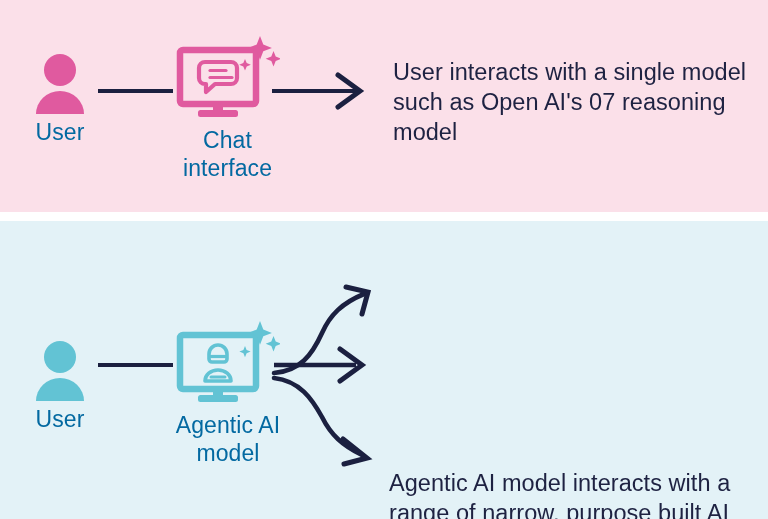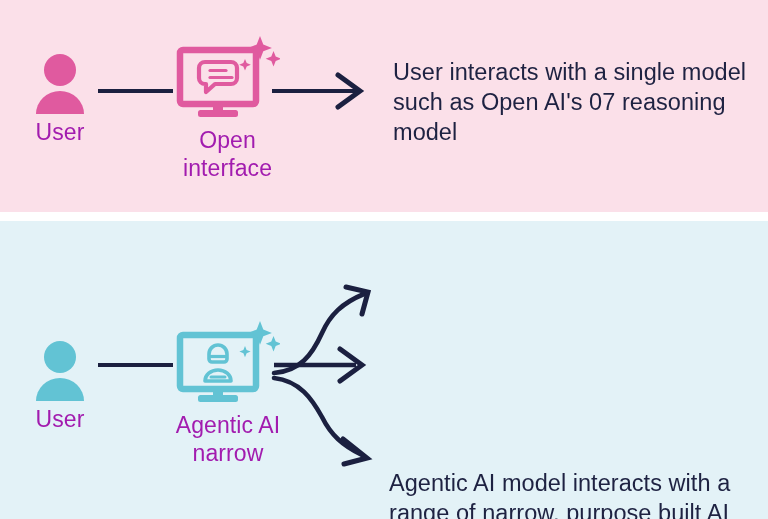--- a/index.html
+++ b/index.html
@@ -49,21 +49,21 @@
   }
   .actor-icon {
     display: block;
     margin: 0 auto;
   }
   .actor-label {
     display: block;
     margin-top: 4px;
     font-size: 23px;
     line-height: 28px;
-    color: #a21caf;
+    color: #0369a1;
     letter-spacing: 0.1px;
     white-space: pre-line;
   }
 
   
   .body-copy {
     position: absolute;
     color: #1e2242;
     letter-spacing: 0.05px;
     white-space: pre-line;
@@ -120,21 +120,21 @@
           <path d="M29 26 h26 a6 6 0 0 1 6 6 v10 a6 6 0 0 1 -6 6 h-16 l-9 8 v-8 h-1
                    a6 6 0 0 1 -6 -6 v-10 a6 6 0 0 1 6 -6 z" fill="none" stroke="#e05a9f" stroke-width="4.2" stroke-linejoin="round"></path>
           <line x1="34" y1="34.5" x2="50" y2="34.5" stroke="#e05a9f" stroke-width="3.2" stroke-linecap="round"></line>
           <line x1="34" y1="41.5" x2="56" y2="41.5" stroke="#e05a9f" stroke-width="3.2" stroke-linecap="round"></line>
 
           <path d="M69 23 l1.7 4.1 l4.1 1.7 l-4.1 1.7 l-1.7 4.1 l-1.7 -4.1 l-4.1 -1.7 l4.1 -1.7 z" fill="#e05a9f"></path>
 
           <path d="M84 0 l3.3 8.6 l8.6 3.3 l-8.6 3.3 l-3.3 8.6 l-3.3 -8.6 l-8.6 -3.3 l8.6 -3.3 z" fill="#e05a9f"></path>
           <path d="M97.5 15 l2.2 5.6 l5.6 2.2 l-5.6 2.2 l-2.2 5.6 l-2.2 -5.6 l-5.6 -2.2 l5.6 -2.2 z" fill="#e05a9f"></path>
         </svg>
-        <span class="actor-label">Open
+        <span class="actor-label">Chat
 interface</span>
       </div>
     </div>
 
     <svg class="vec" width="768" height="212" viewBox="0 0 768 212">
       <line x1="98" y1="91" x2="173" y2="91" stroke="#1b2040" stroke-width="4.2" stroke-linecap="butt"></line>
       <g>
         <line x1="272" y1="91" x2="356" y2="91" stroke="#1b2040" stroke-width="4.2"></line>
         <polyline points="338,75 360,91 338,107" fill="none" stroke="#1b2040" stroke-width="5" stroke-linecap="round" stroke-linejoin="miter"></polyline>
       </g>
@@ -168,21 +168,21 @@
 
           <path d="M29 60 a13 11 0 0 1 26 0 z" fill="none" stroke="#62c3d4" stroke-width="3.6" stroke-linejoin="round"></path>
           <line x1="35" y1="56" x2="49" y2="56" stroke="#62c3d4" stroke-width="3" stroke-linecap="round"></line>
 
           <path d="M69 25 l1.6 4.0 l4.0 1.6 l-4.0 1.6 l-1.6 4.0 l-1.6 -4.0 l-4.0 -1.6 l4.0 -1.6 z" fill="#62c3d4"></path>
 
           <path d="M84 0 l3.3 8.6 l8.6 3.3 l-8.6 3.3 l-3.3 8.6 l-3.3 -8.6 l-8.6 -3.3 l8.6 -3.3 z" fill="#62c3d4"></path>
           <path d="M97.5 15 l2.2 5.6 l5.6 2.2 l-5.6 2.2 l-2.2 5.6 l-2.2 -5.6 l-5.6 -2.2 l5.6 -2.2 z" fill="#62c3d4"></path>
         </svg>
         <span class="actor-label">Agentic AI
-narrow</span>
+model</span>
       </div>
     </div>
 
     <svg class="vec" width="768" height="298" viewBox="0 0 768 298">
       <line x1="98" y1="144" x2="173" y2="144" stroke="#1b2040" stroke-width="4.2"></line>
 
       <g>
         <path d="M274 152 C 300 150 312 134 322 112 C 330 94 342 82 364 73" fill="none" stroke="#1b2040" stroke-width="4.6" stroke-linecap="round"></path>
         <polyline points="346,66 368,71 362,93" fill="none" stroke="#1b2040" stroke-width="5" stroke-linecap="round" stroke-linejoin="miter"></polyline>
       </g>

